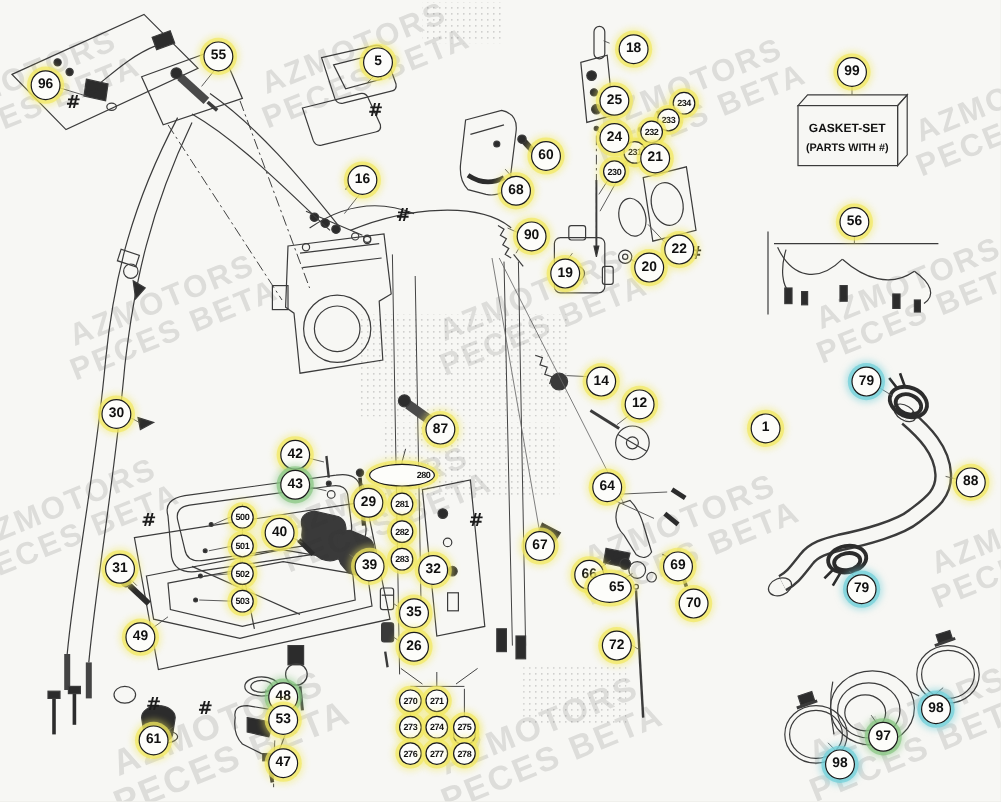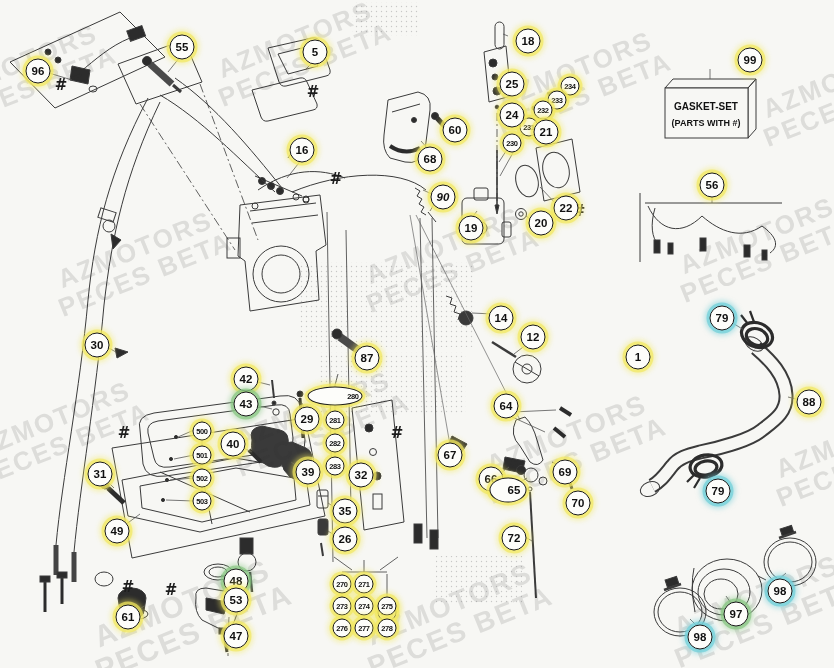--- a/index.html
+++ b/index.html
@@ -474,21 +474,21 @@
       <div class="callout yellow sm" style="left: 570px; top: 86px;">234</div>
       <div class="callout yellow sm" style="left: 557px; top: 100px;">233</div>
       <div class="callout yellow sm" style="left: 543px; top: 110px;">232</div>
       <div class="callout yellow sm" style="left: 529px; top: 127px;">231</div>
       <div class="callout yellow sm" style="left: 512px; top: 143px;">230</div>
       <div class="callout yellow" style="left: 512px; top: 115px;">24</div>
       <div class="callout yellow" style="left: 546px; top: 132px;">21</div>
       <div class="callout yellow" style="left: 455px; top: 130px;">60</div>
       <div class="callout yellow" style="left: 430px; top: 159px;">68</div>
       <div class="callout yellow" style="left: 302px; top: 150px;">16</div>
-      <div class="callout yellow" style="left: 443px; top: 197px; font-style: italic;">90</div>
+      <div class="callout yellow" style="left: 443px; top: 197px;">90</div>
       <div class="callout yellow" style="left: 471px; top: 228px;">19</div>
       <div class="callout yellow" style="left: 566px; top: 208px;">22</div>
       <div class="callout yellow" style="left: 541px; top: 223px;">20</div>
       <div class="callout yellow" style="left: 97px; top: 345px;">30</div>
       <div class="callout yellow" style="left: 367px; top: 358px;">87</div>
       <div class="callout yellow" style="left: 501px; top: 318px;">14</div>
       <div class="callout yellow" style="left: 533px; top: 337px;">12</div>
       <div class="callout yellow" style="left: 638px; top: 357px;">1</div>
       <div class="callout yellow" style="left: 246px; top: 379px;">42</div>
       <div class="callout green" style="left: 246px; top: 404px;">43</div>
@@ -512,21 +512,21 @@
       <div class="callout yellow" style="left: 361px; top: 475px;">32</div>
       <div class="callout yellow" style="left: 345px; top: 511px;">35</div>
       <div class="callout yellow" style="left: 345px; top: 539px;">26</div>
       <div class="callout yellow" style="left: 506px; top: 406px;">64</div>
       <div class="callout yellow" style="left: 450px; top: 455px;">67</div>
       <div class="callout yellow" style="left: 491px; top: 479px;">66</div>
       <div class="callout yellow" style="left: 508px; top: 490px; padding-left: 12px;">65</div>
       <div class="callout yellow" style="left: 565px; top: 472px;">69</div>
       <div class="callout yellow" style="left: 578px; top: 503px;">70</div>
       <div class="callout yellow" style="left: 514px; top: 538px;">72</div>
-      <div class="callout yellow" style="left: 710px; top: 60px; margin-left: 40px;">99</div>
+      <div class="callout yellow" style="left: 710px; top: 60px;">99</div>
       <div class="callout yellow" style="left: 712px; top: 185px;">56</div>
       <div class="callout cyan" style="left: 722px; top: 318px;">79</div>
       <div class="callout yellow" style="left: 809px; top: 402px;">88</div>
       <div class="callout cyan" style="left: 718px; top: 491px;">79</div>
       <div class="callout cyan" style="left: 780px; top: 591px;">98</div>
       <div class="callout green" style="left: 736px; top: 614px;">97</div>
       <div class="callout cyan" style="left: 700px; top: 637px;">98</div>
       <div class="callout yellow sm" style="left: 342px; top: 584px;">270</div>
       <div class="callout yellow sm" style="left: 364px; top: 584px;">271</div>
       <div class="callout yellow sm" style="left: 387px; top: 584px; margin-top: 28px;">272</div>

